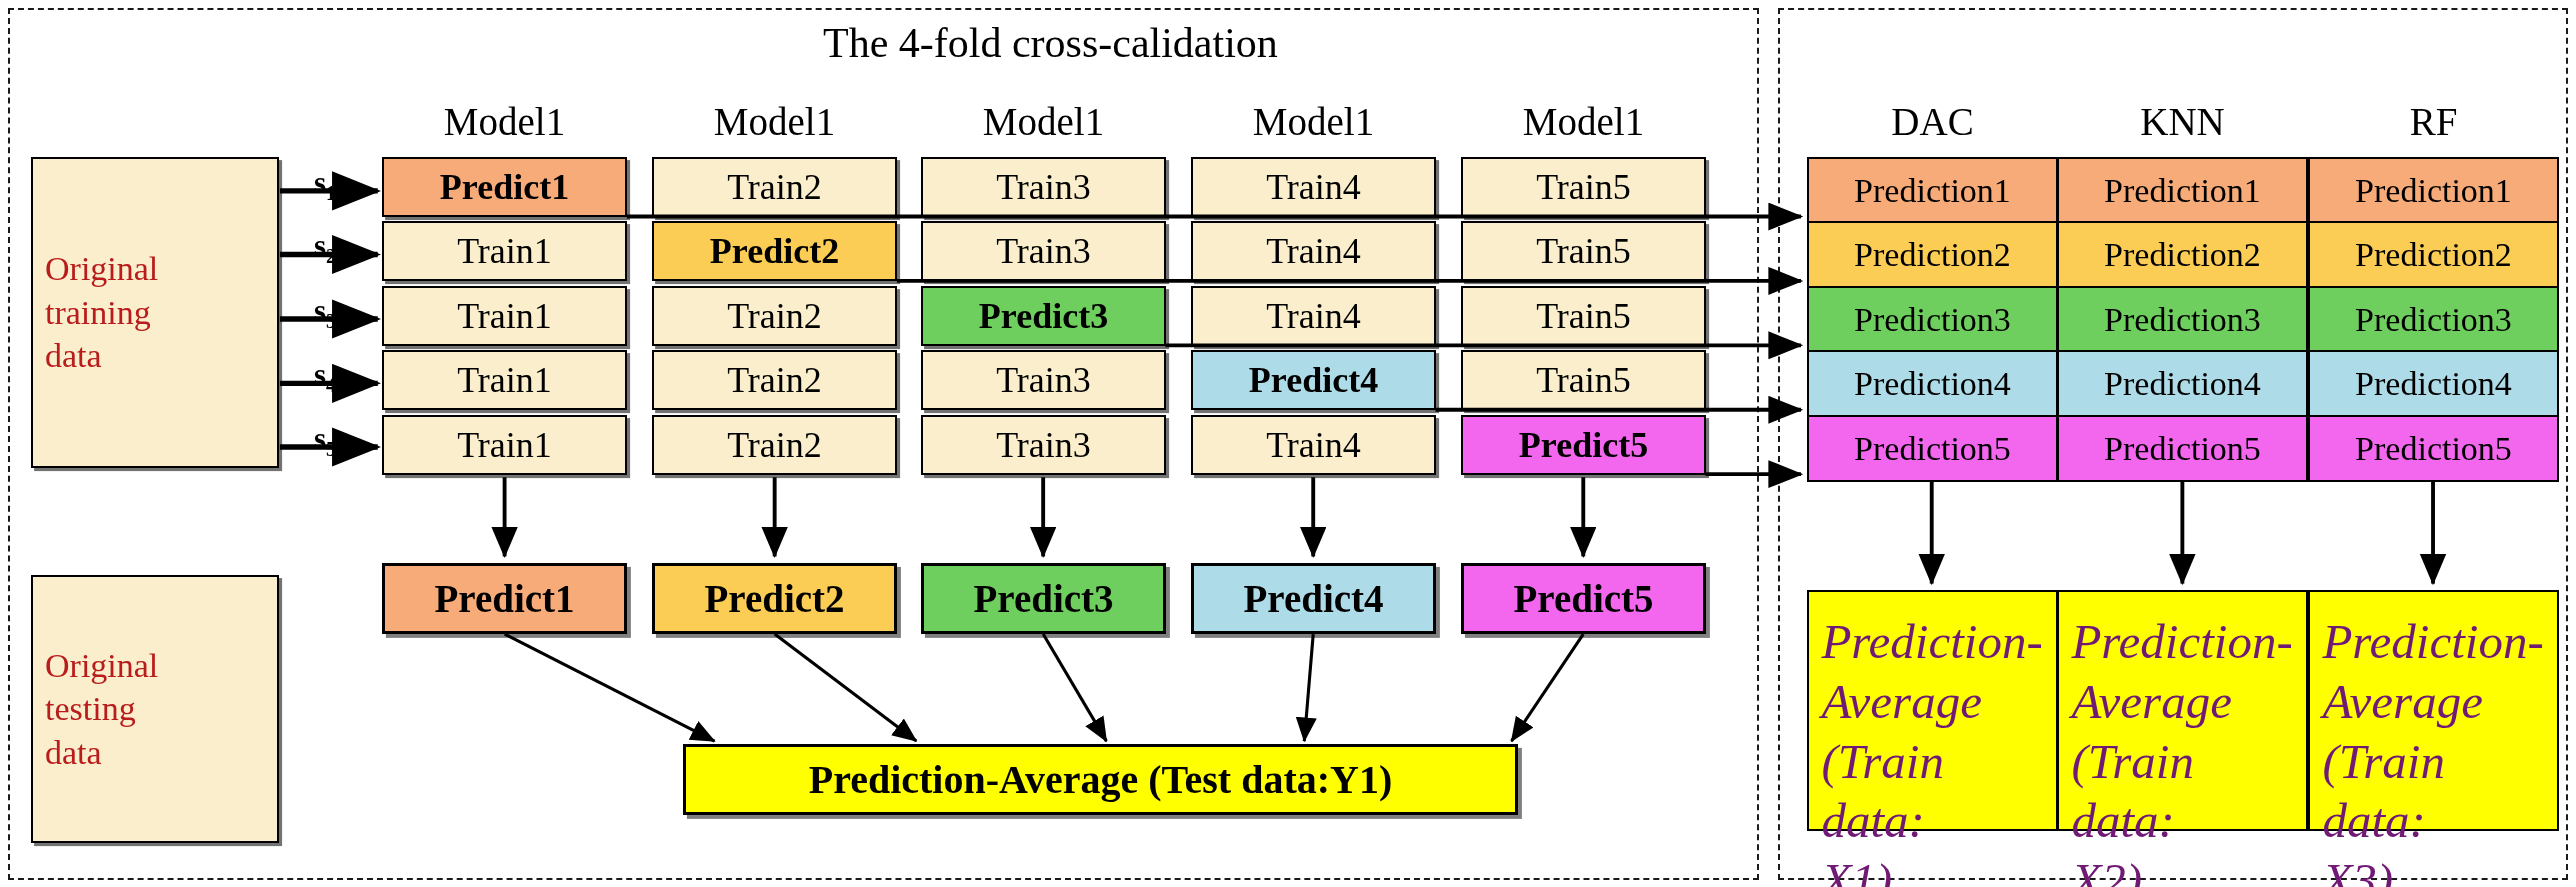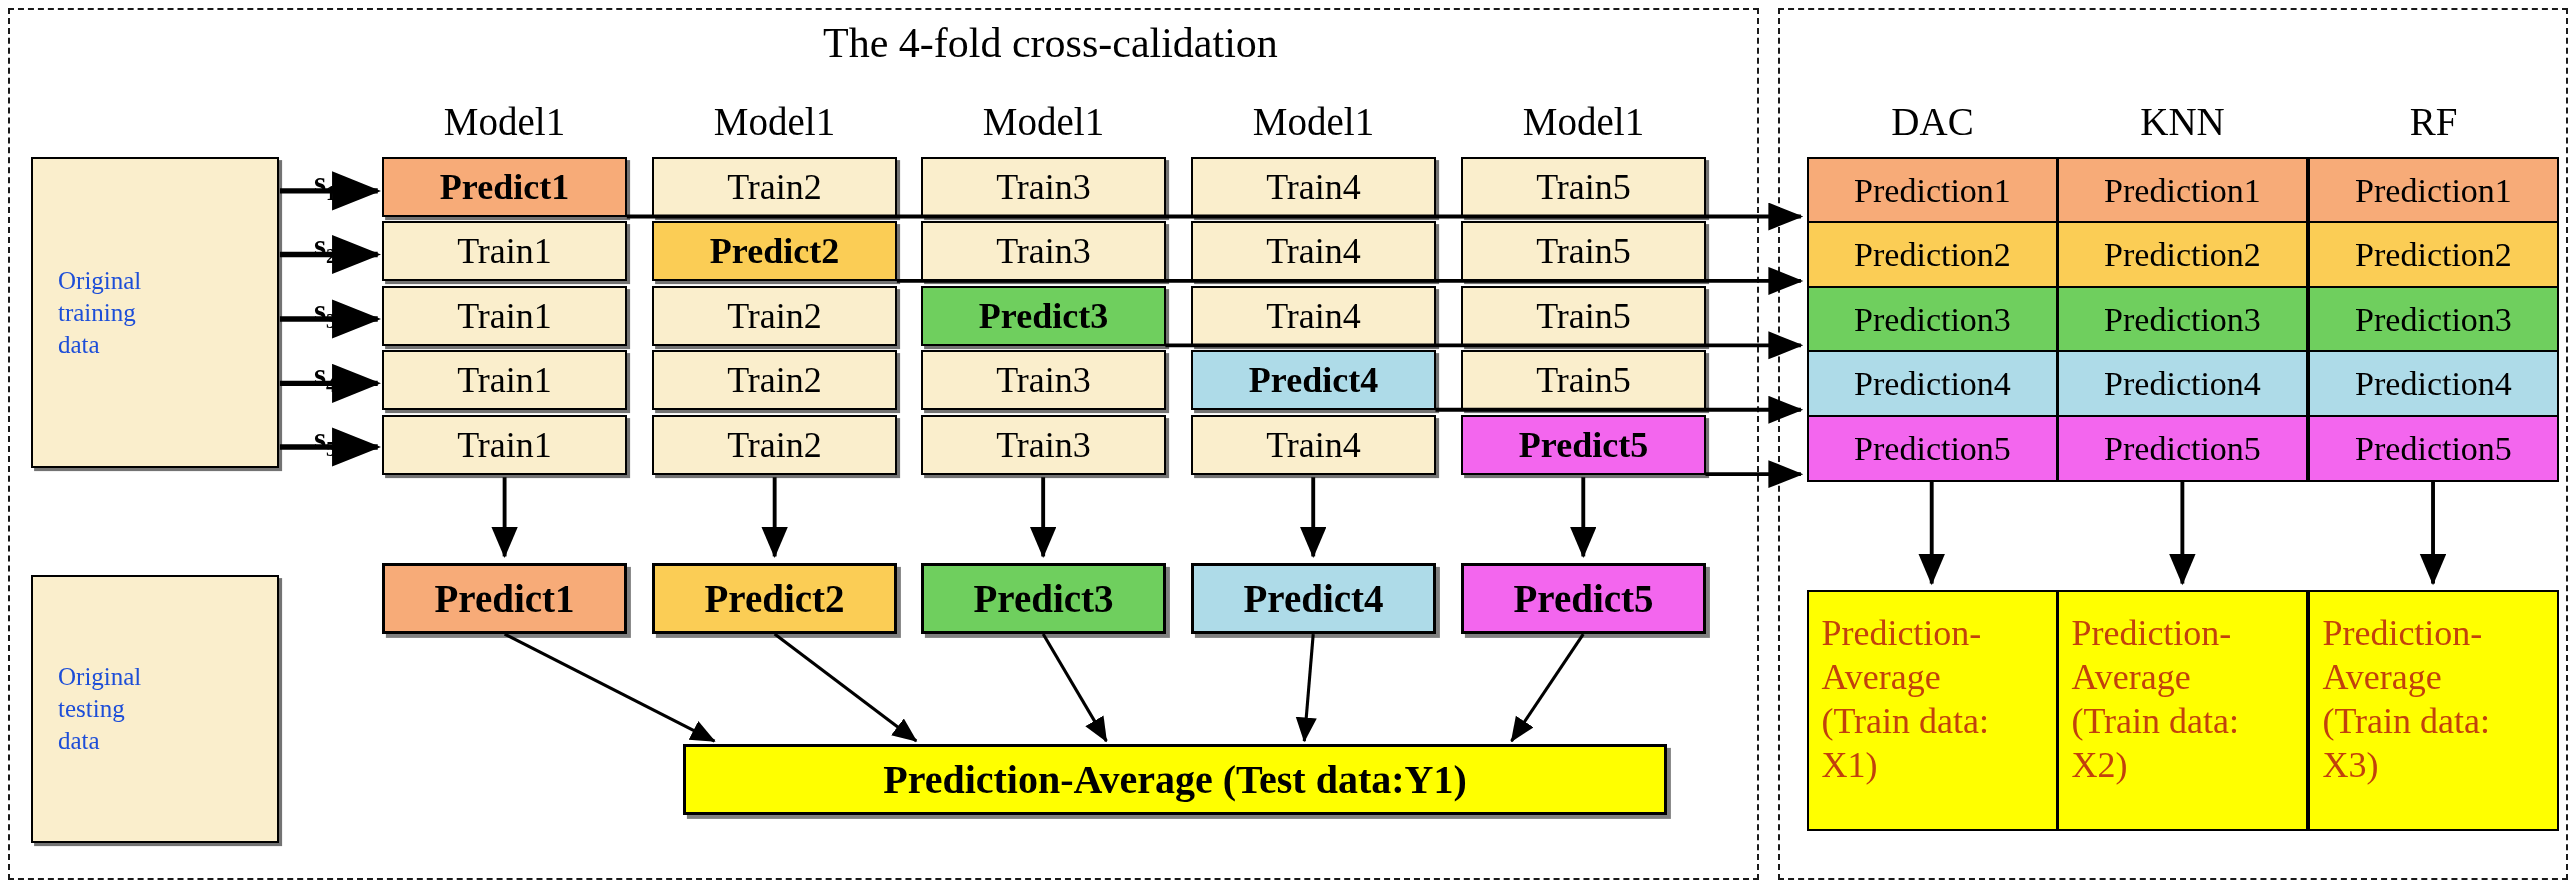--- a/index.html
+++ b/index.html
@@ -5,21 +5,21 @@
   html,body{margin:0;padding:0;background:#fff;}
   body{font-family:"Liberation Serif","DejaVu Serif",serif;}
   #root{position:relative;width:2576px;height:887px;background:#fff;overflow:hidden;}
 
   .panel{position:absolute;border:2.3px dashed #1a1a1a;box-sizing:border-box;}
 
   .title{position:absolute;font-size:42px;color:#000;white-space:nowrap;}
 
   .bigbox{position:absolute;background:#faeecc;border:2.3px solid #000;box-sizing:border-box;
           box-shadow:3.1px 3.1px 0 rgba(0,0,0,.55);display:flex;align-items:center;}
-  .bigbox .txt{font-size:25px;line-height:1.28;padding-left:25px;color:#1d4ed8;}
+  .bigbox .txt{font-size:34px;line-height:1.28;padding-left:12px;color:#b91c1c;}
 
   .colhead{position:absolute;font-size:39px;color:#000;text-align:center;white-space:nowrap;}
 
   .cell{position:absolute;box-sizing:border-box;border:2.3px solid #000;
         display:flex;align-items:center;justify-content:center;
         font-size:36px;color:#000;box-shadow:3.1px 3.1px 0 rgba(0,0,0,.55);background:#faeecc;}
   .cell.bold{font-weight:bold;}
 
   .predbox{position:absolute;box-sizing:border-box;border:3.1px solid #000;
            display:flex;align-items:center;justify-content:center;
@@ -27,21 +27,21 @@
 
   .rcell{position:absolute;box-sizing:border-box;border:2.3px solid #000;
          display:flex;align-items:center;justify-content:center;
          font-size:34px;color:#000;}
 
   .avgbox{position:absolute;box-sizing:border-box;border:3.1px solid #000;background:#ffff00;
           display:flex;align-items:center;justify-content:center;
           font-size:40px;font-weight:bold;color:#000;box-shadow:3.9px 3.9px 0 rgba(0,0,0,.5);}
 
   .ybox{position:absolute;box-sizing:border-box;border:2.3px solid #000;background:#ffff00;
-        font-size:36px;color:#c2410c;line-height:1.22;padding:20px 11px 0 12.4px;}
+        font-size:49px;color:#701a75;line-height:1.22;padding:20px 11px 0 12.4px;font-style:italic;}
 
   .slabel{position:absolute;font-size:31px;font-weight:bold;color:#000;white-space:nowrap;}
   .slabel sub{font-size:20px;}
 
   svg.layer{position:absolute;left:0;top:0;width:2576px;height:887px;pointer-events:none;}
 </style>
 </head>
 <body>
 
 <div id="root">
@@ -107,21 +107,21 @@
     </div>
 
   <div id="predict-row">
       <div class="predbox" style="left: 382px; top: 563px; width: 245px; height: 71px; background: rgb(247, 171, 120);">Predict1</div>
       <div class="predbox" style="left: 652px; top: 563px; width: 245px; height: 71px; background: rgb(251, 205, 85);">Predict2</div>
       <div class="predbox" style="left: 921px; top: 563px; width: 245px; height: 71px; background: rgb(111, 207, 94);">Predict3</div>
       <div class="predbox" style="left: 1191px; top: 563px; width: 245px; height: 71px; background: rgb(174, 219, 232);">Predict4</div>
       <div class="predbox" style="left: 1461px; top: 563px; width: 245px; height: 71px; background: rgb(243, 102, 238);">Predict5</div>
     </div>
 
-  <div class="avgbox" style="left:683px;top:744px;width:984px;height:71px;">Prediction-Average (Test data:Y1)</div>
+  <div class="avgbox" style="left:683px;top:744px;width:835px;height:71px;">Prediction-Average (Test data:Y1)</div>
 
   <div id="right-headers">
       <div class="colhead" style="left: 1807px; width: 251px; top: 99px;">DAC</div>
       <div class="colhead" style="left: 2057px; width: 251px; top: 99px;">KNN</div>
       <div class="colhead" style="left: 2308px; width: 251px; top: 99px;">RF</div>
     </div>
 
   <div id="right-grid">
       <div class="rcell" style="left: 1807px; top: 157px; width: 251px; height: 67px; background: rgb(247, 171, 120);">Prediction1</div>
       <div class="rcell" style="left: 2057px; top: 157px; width: 251px; height: 67px; background: rgb(247, 171, 120);">Prediction1</div>

